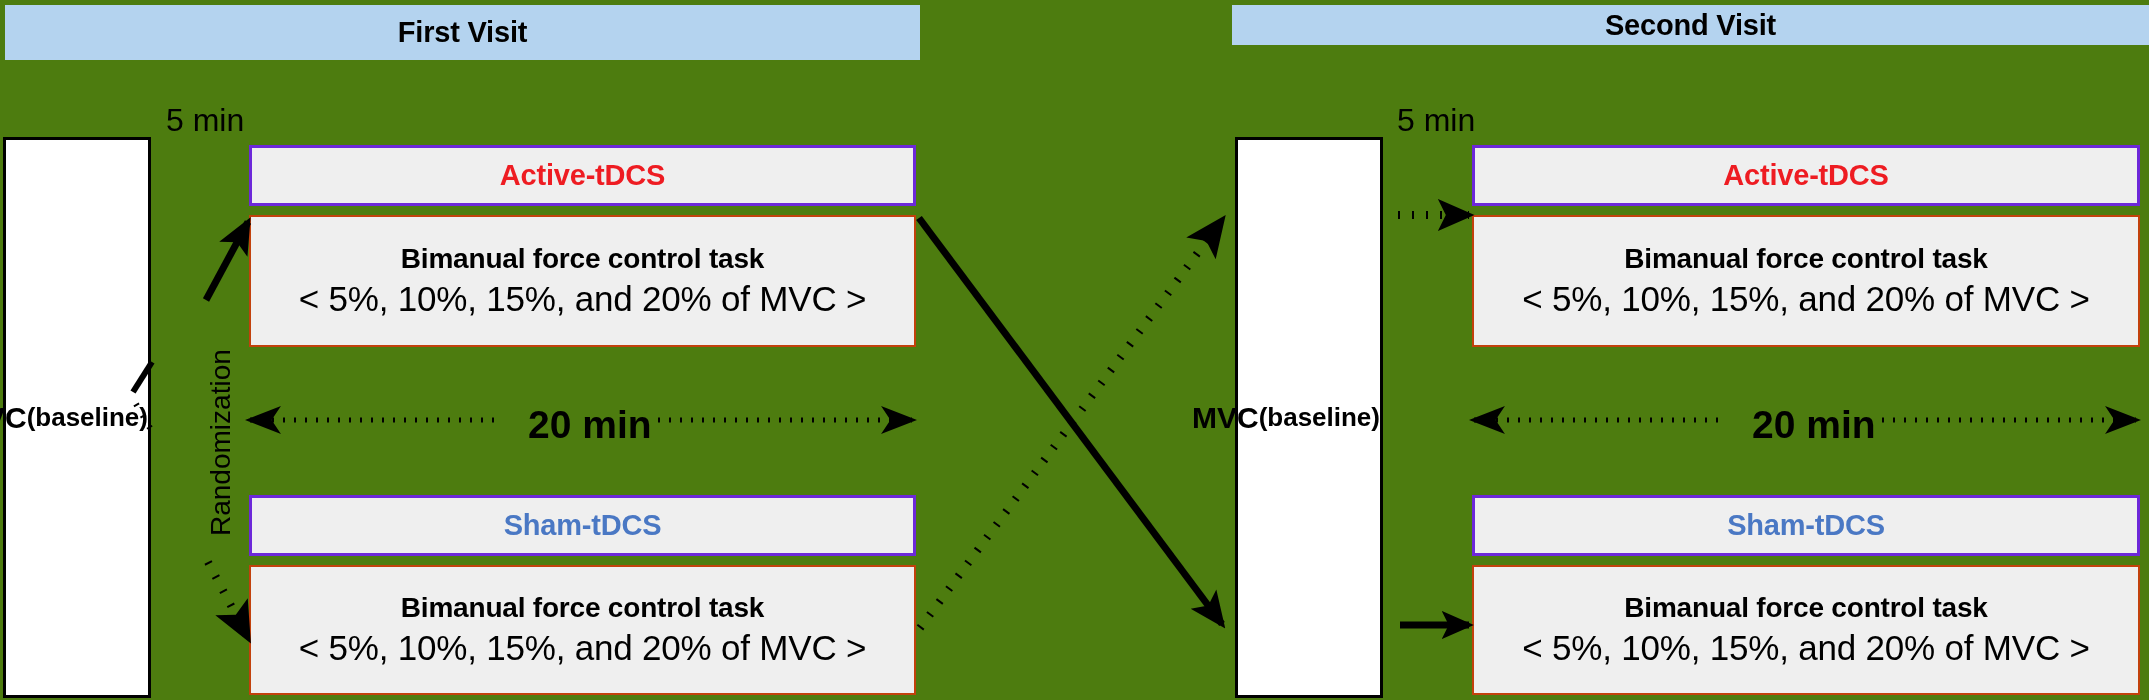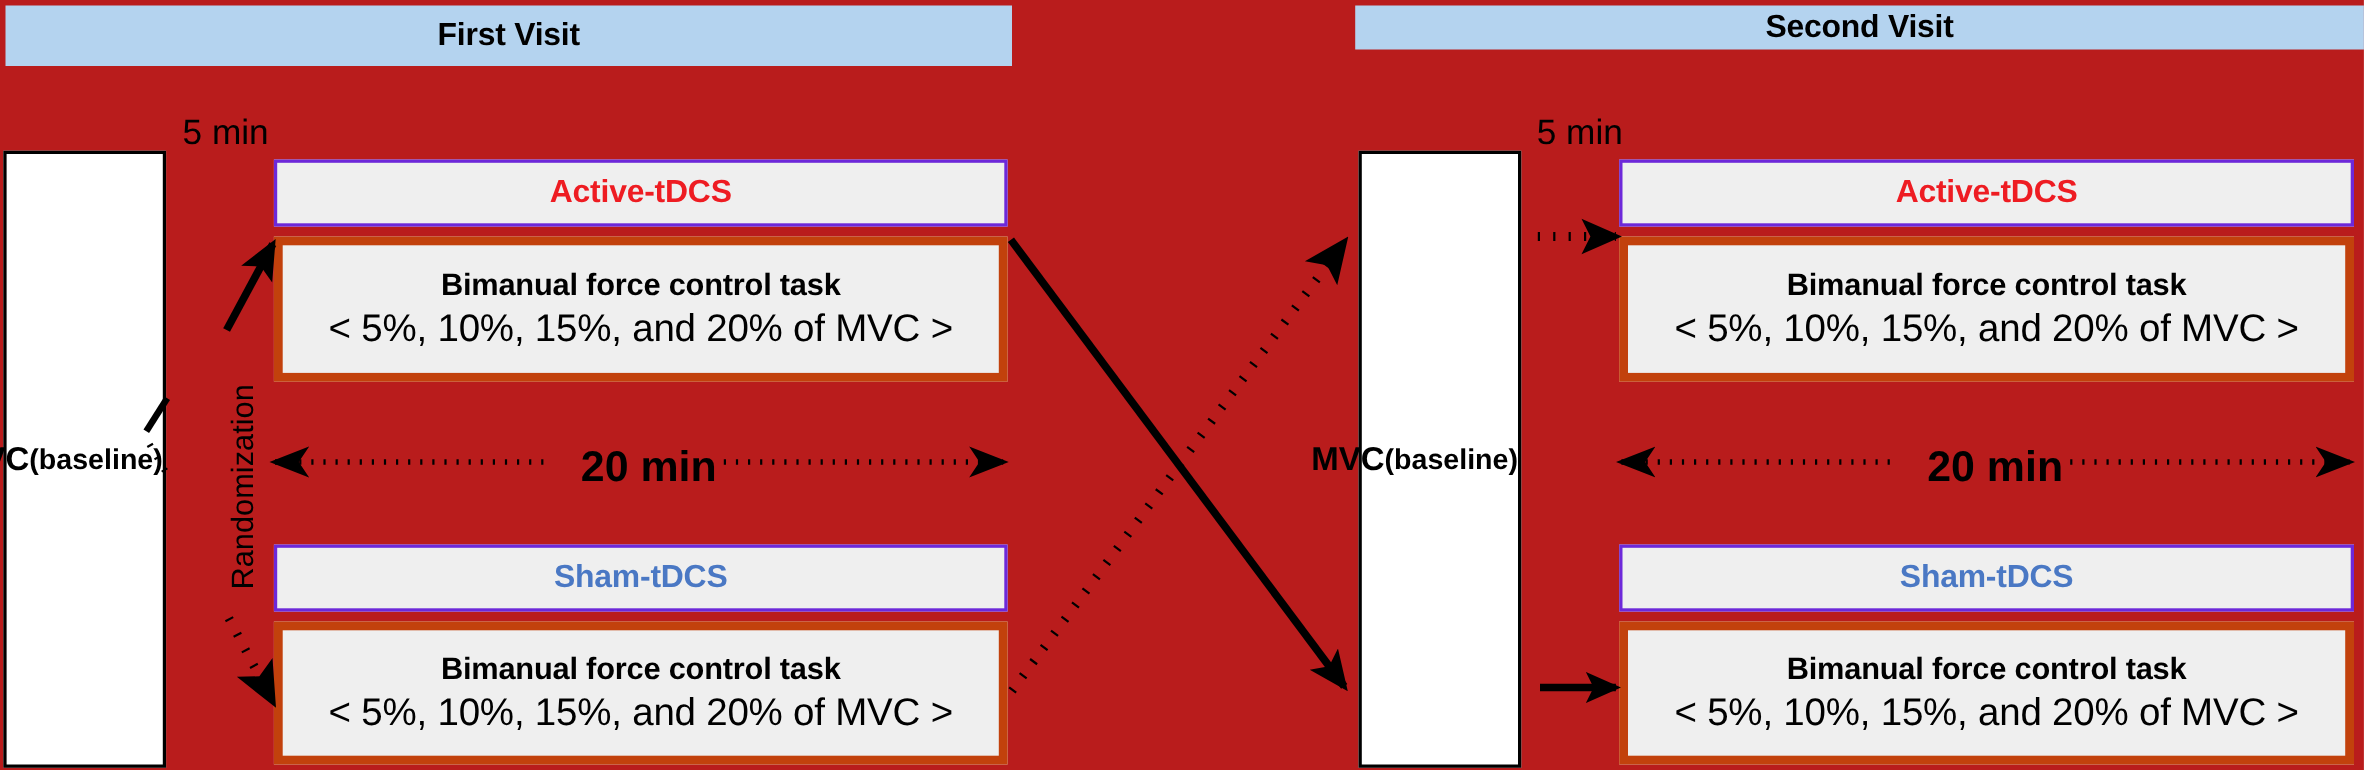--- a/index.html
+++ b/index.html
@@ -9,21 +9,21 @@
     background: #ffffff;
   }
   body {
     font-family: "Liberation Sans", sans-serif;
     -webkit-font-smoothing: antialiased;
   }
   #canvas {
     position: relative;
     width: 2149px;
     height: 700px;
-    background: #b91c1c;
+    background: #4d7c0f;
     overflow: hidden;
   }
 
   
   .banner {
     position: absolute;
     background: #b4d3ef;
     display: flex;
     align-items: center;
     justify-content: center;
@@ -80,21 +80,21 @@
     justify-content: center;
     font-weight: bold;
     font-size: 29px;
     letter-spacing: -0.2px;
   }
   .cond-active { color: #ee1c22; }
   .cond-sham   { color: #4a78c4; }
 
   .task-box {
     position: absolute;
-    border: 8px solid #c2410c;
+    border: 2px solid #c2410c;
     background: #efefef;
     box-sizing: border-box;
     display: flex;
     flex-direction: column;
     align-items: center;
     justify-content: center;
     text-align: center;
     color: #000;
     line-height: 1.2;
   }

